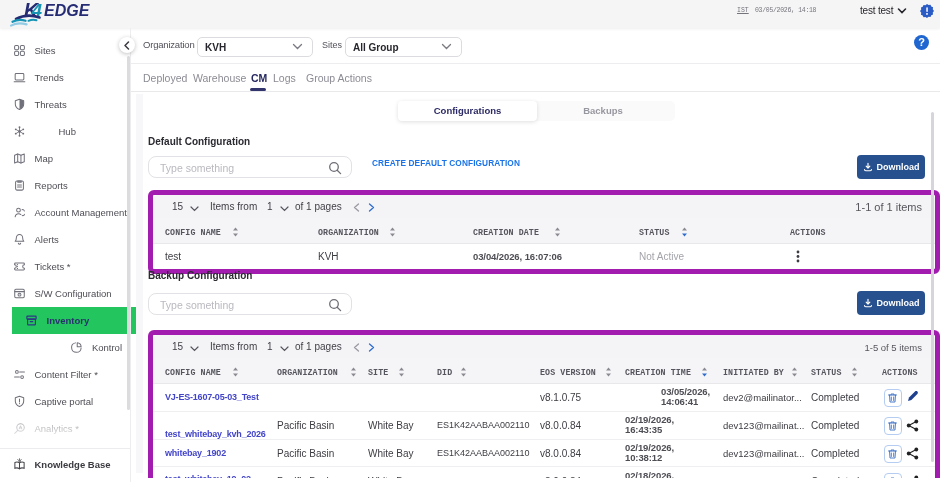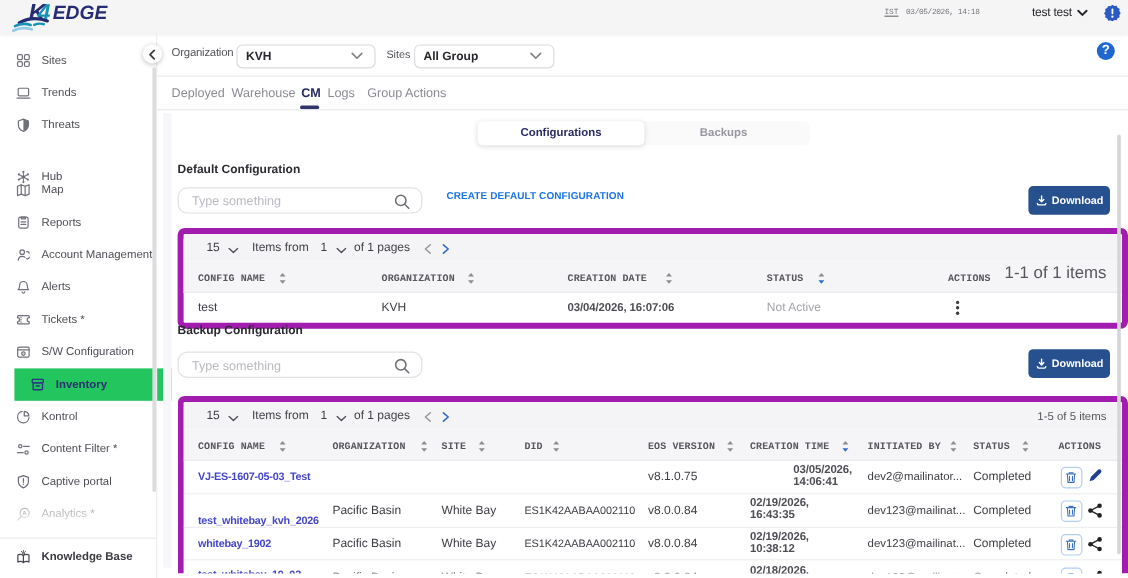--- a/index.html
+++ b/index.html
@@ -93,21 +93,21 @@
       </svg>
     <span class="lbl">Trends</span>
     </div>
   <div class="sitem" style="top:91px;">
     <svg class="ic lic" viewBox="0 0 18 18">
         <path d="M9 1.8l5.8 2.1v4.4c0 3.6-2.4 6.2-5.8 7.7-3.4-1.5-5.8-4.1-5.8-7.7V3.9z"></path>
         <path d="M9 1.8l5.8 2.1v4.4c0 3.6-2.4 6.2-5.8 7.7z" fill="#70707a" stroke="none"></path>
       </svg>
     <span class="lbl">Threats</span>
     </div>
-  <div class="sitem" style="top:134px;">
+  <div class="sitem" style="top:118px;gap:24px;">
     <svg class="ic lic" viewBox="0 0 18 18" style="stroke-width:1.2;">
         <circle cx="9" cy="9" r="2" fill="#70707a" stroke="none"></circle>
         <path d="M9 7.2V4.4M10.6 8.1l2.5-1.4M10.6 9.9l2.5 1.4M9 10.8v2.8M7.4 9.9l-2.5 1.4M7.4 8.1L4.9 6.7"></path>
         <circle cx="9" cy="3.1" r="1.3" fill="#70707a" stroke="none"></circle>
         <circle cx="14.2" cy="6" r="1.3" fill="#70707a" stroke="none"></circle>
         <circle cx="14.2" cy="12" r="1.3" fill="#70707a" stroke="none"></circle>
         <circle cx="9" cy="14.9" r="1.3" fill="#70707a" stroke="none"></circle>
         <circle cx="3.8" cy="12" r="1.3" fill="#70707a" stroke="none"></circle>
         <circle cx="3.8" cy="6" r="1.3" fill="#70707a" stroke="none"></circle>
       </svg>
@@ -160,21 +160,21 @@
     <span class="lbl">S/W Configuration</span>
     </div>
   <div class="sitem active" style="top:307px;">
     <svg class="ic lic" viewBox="0 0 18 18" style="stroke:#2e3683;stroke-width:1.6;">
         <rect x="2.6" y="3" width="12.8" height="4" rx="0.9"></rect>
         <rect x="3.6" y="7" width="10.8" height="8" rx="0.9"></rect>
         <path d="M7.2 10.6h3.6"></path>
       </svg>
     <span class="lbl">Inventory</span>
     </div>
-  <div class="sitem" style="top:334px;">
+  <div class="sitem" style="top:334px;justify-content:flex-end;">
     <svg class="ic lic" viewBox="0 0 18 18">
         <path d="M7.6 2.6A6.6 6.6 0 1 0 15.4 9.6"></path>
         <path d="M10 2.4a6 6 0 0 1 5.4 5.4H10z"></path>
       </svg>
     <span class="lbl">Kontrol</span>
     </div>
   <div class="sitem" style="top:388px;">
     <svg class="ic lic" viewBox="0 0 18 18">
         <path d="M9 1.8l5.8 2.1v4.4c0 3.6-2.4 6.2-5.8 7.7-3.4-1.5-5.8-4.1-5.8-7.7V3.9z"></path>
         <path d="M9 5.4v4.2"></path>
@@ -282,21 +282,21 @@
     <svg class="abs" style="left:127px;top:11px;" width="9" height="6" viewBox="0 0 9 6">
         <path d="M1 1l3.5 3.5L8 1" stroke="#55555d" stroke-width="1.2" fill="none" stroke-linecap="round"></path>
       </svg>
     <div class="pgtxt" style="left:142px;top:6px;">of 1 pages</div>
     <svg class="abs" style="left:200px;top:8px;" width="7" height="9" viewBox="0 0 7 9">
         <path d="M5.5 1L1.5 4.5L5.5 8" stroke="#9a9aa2" stroke-width="1.3" fill="none" stroke-linecap="round" stroke-linejoin="round"></path>
       </svg>
     <svg class="abs" style="left:215px;top:8px;" width="7" height="9" viewBox="0 0 7 9">
         <path d="M1.5 1L5.5 4.5L1.5 8" stroke="#2e6cd0" stroke-width="1.3" fill="none" stroke-linecap="round" stroke-linejoin="round"></path>
       </svg>
-    <div class="pgtxt" style="right:13px;top:24px;font-size:14px;color:#55555c;">1-1 of 1 items</div>
+    <div class="pgtxt" style="right:13px;top:6px;font-size:11px;color:#55555c;">1-1 of 1 items</div>
     <div class="th" style="left:12px;top:33px;">CONFIG NAME</div>
     <svg class="sorti" style="left:79px;top:32px;" width="7" height="10" viewBox="0 0 7 10">
         <path d="M3.5 0.5L6 3.5H1z" fill="#8a8a92"></path>
         <path d="M3.5 9.5L1 6.5h5z" fill="#8a8a92"></path>
       </svg>
     <div class="th" style="left:165px;top:33px;">ORGANIZATION</div>
     <svg class="sorti" style="left:236px;top:32px;" width="7" height="10" viewBox="0 0 7 10">
         <path d="M3.5 0.5L6 3.5H1z" fill="#8a8a92"></path>
         <path d="M3.5 9.5L1 6.5h5z" fill="#8a8a92"></path>
       </svg>

